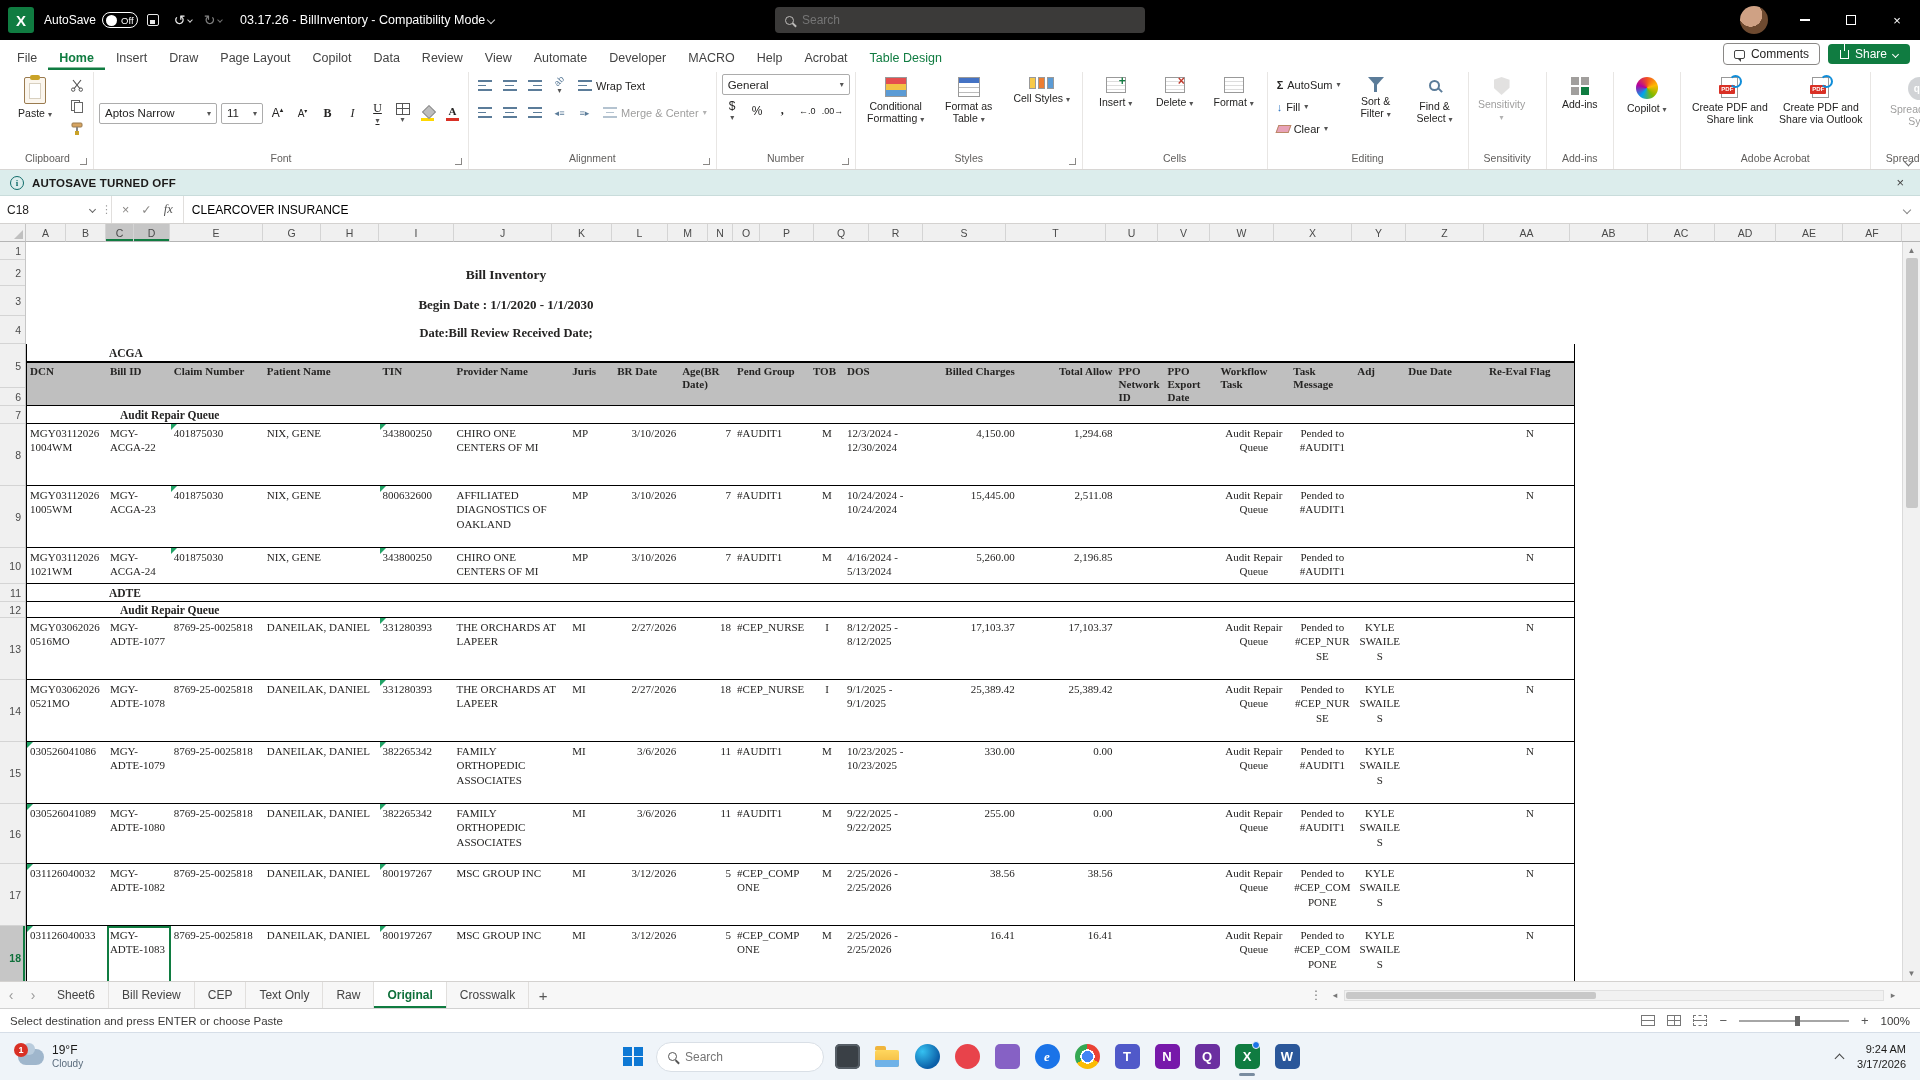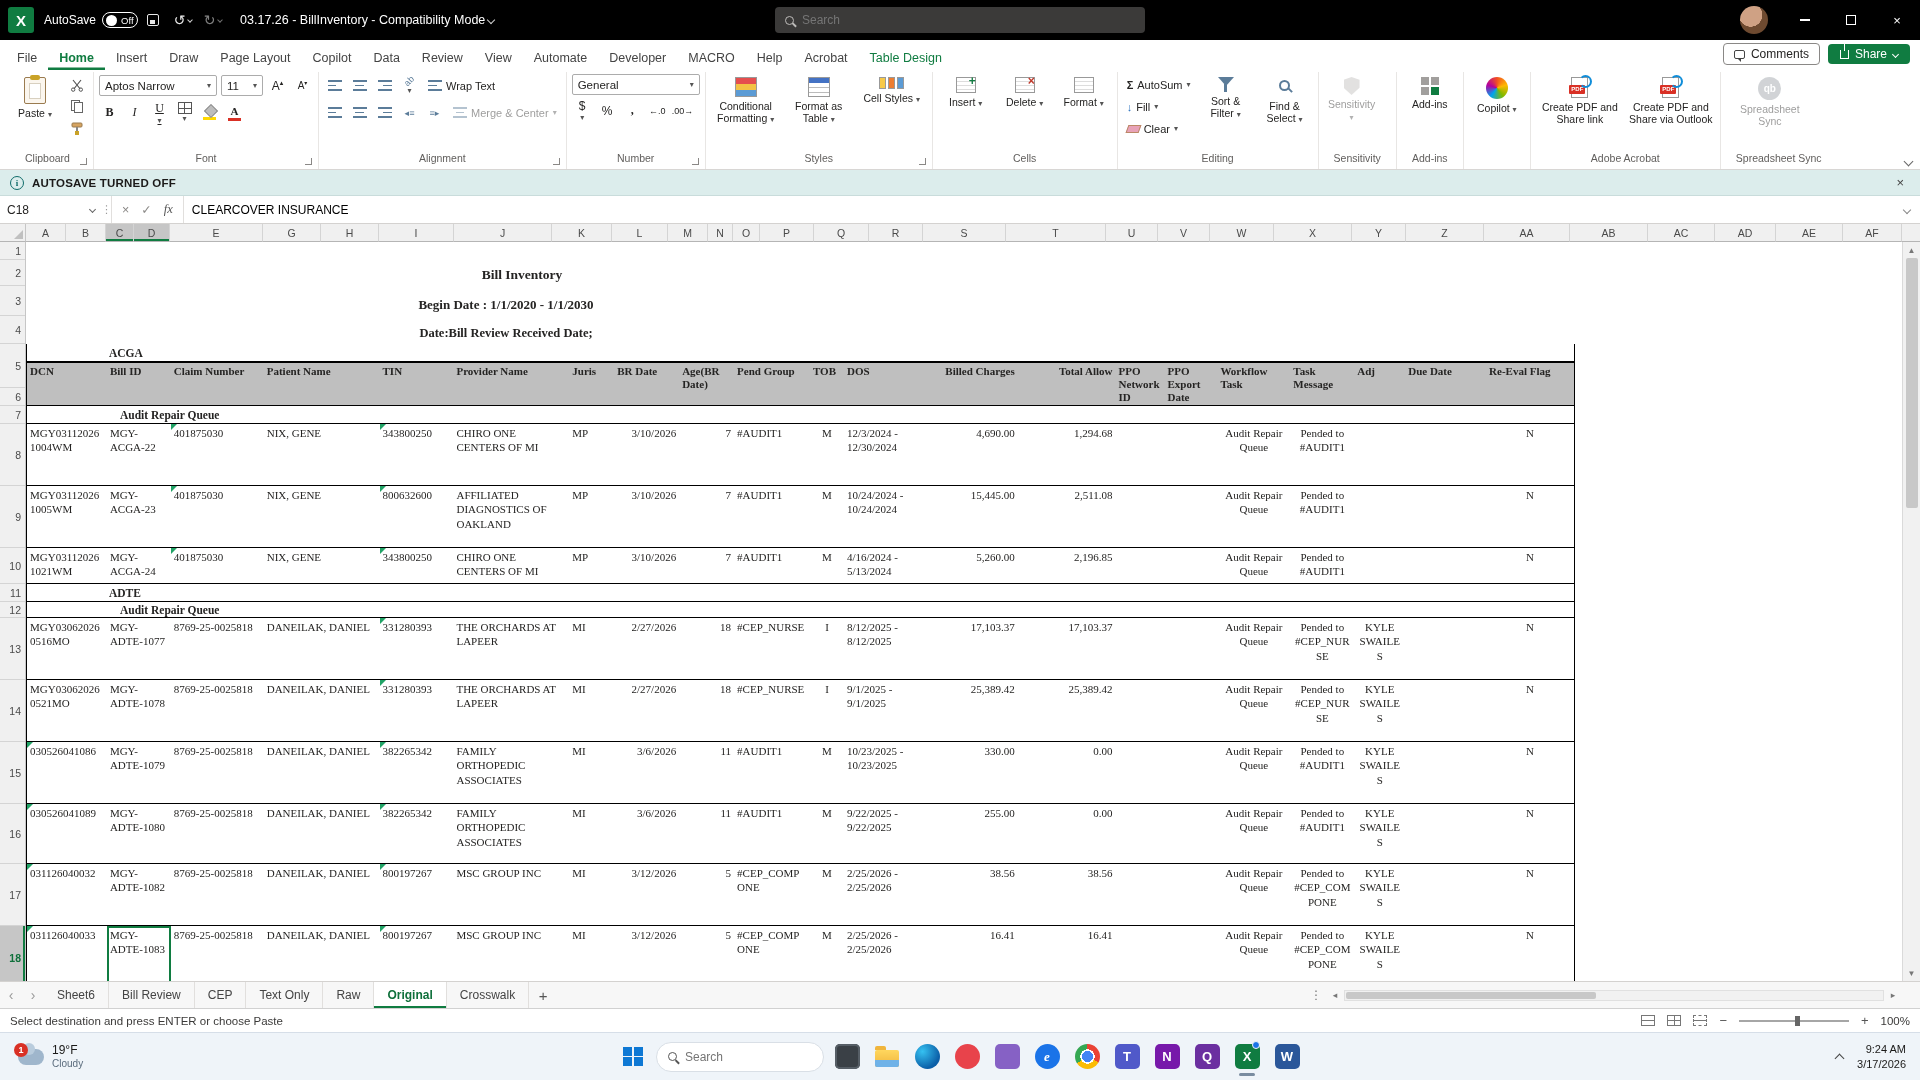--- a/index.html
+++ b/index.html
@@ -309,21 +309,21 @@
                 <rect x="6" y="5" width="2" height="4" fill="#888"></rect>
                 <rect x="5" y="9" width="4" height="4" fill="#C9A227"></rect>
               </svg>
             </div>
         </div>
       </div>
       <div class="rg-label"><span>Clipboard</span><span class="launcher"></span></div>
     </div>
 
     <div class="rgroup">
-      <div class="rg-content" style="flex-direction:column;gap:4px;">
+      <div class="rg-content" style="gap:4px;align-items:center;">
         <div class="fr">
           <div class="combo" style="width:118px;">
               <span>Aptos Narrow</span>
               <span class="caret">▾</span>
             </div>
           <div class="combo" style="width:42px;">
               <span>11</span>
               <span class="caret">▾</span>
             </div>
           <div class="sib">
@@ -667,21 +667,21 @@
           <div class="rownum" style="height: 62px;">13</div>
           <div class="rownum" style="height: 62px;">14</div>
           <div class="rownum" style="height: 62px;">15</div>
           <div class="rownum" style="height: 60px;">16</div>
           <div class="rownum" style="height: 62px;">17</div>
           <div class="rownum sel" style="height: 64px;">18</div>
           <div class="gutfill"></div>
         </div>
       <div class="cellsarea" id="cells">
           <div class="srow blank-row" style="height: 18px;"></div>
-          <div class="srow title-row" style="height: 26px; margin-left: 16px;">
+          <div class="srow title-row" style="height: 26px;">
             <span class="title-text t1">Bill Inventory</span>
           </div>
           <div class="srow title-row" style="height: 30px;">
             <span class="title-text t2">Begin Date : 1/1/2020 - 1/1/2030</span>
           </div>
           <div class="srow title-row" style="height: 28px;">
             <span class="title-text t3">Date:Bill Review Received Date;</span>
           </div>
           <div class="srow section-row" style="height: 18px;">
             <span>ACGA</span>
@@ -718,21 +718,21 @@
             <div class="dcell flag" style="width: 93px;">401875030</div>
             <div class="dcell " style="width: 116px;">NIX, GENE</div>
             <div class="dcell flag" style="width: 74px;">343800250</div>
             <div class="dcell " style="width: 116px;">CHIRO ONE CENTERS OF MI</div>
             <div class="dcell " style="width: 45px;">MP</div>
             <div class="dcell ar" style="width: 65px;">3/10/2026</div>
             <div class="dcell ar" style="width: 55px;">7</div>
             <div class="dcell " style="width: 76px;">#AUDIT1</div>
             <div class="dcell ac" style="width: 34px;">M</div>
             <div class="dcell " style="width: 80px;">12/3/2024 - 12/30/2024</div>
-            <div class="dcell ar" style="width: 94px;">4,690.00</div>
+            <div class="dcell ar" style="width: 94px;">4,150.00</div>
             <div class="dcell ar" style="width: 98px;">1,294.68</div>
             <div class="dcell " style="width: 49px;"></div>
             <div class="dcell " style="width: 53px;"></div>
             <div class="dcell ac" style="width: 73px;">Audit Repair Queue</div>
             <div class="dcell ac" style="width: 64px;">Pended to #AUDIT1</div>
             <div class="dcell ac" style="width: 51px;"></div>
             <div class="dcell " style="width: 81px;"></div>
             <div class="dcell ac" style="width: 88px;">N</div>
           </div>
           <div class="srow data-row" style="height: 62px;">

